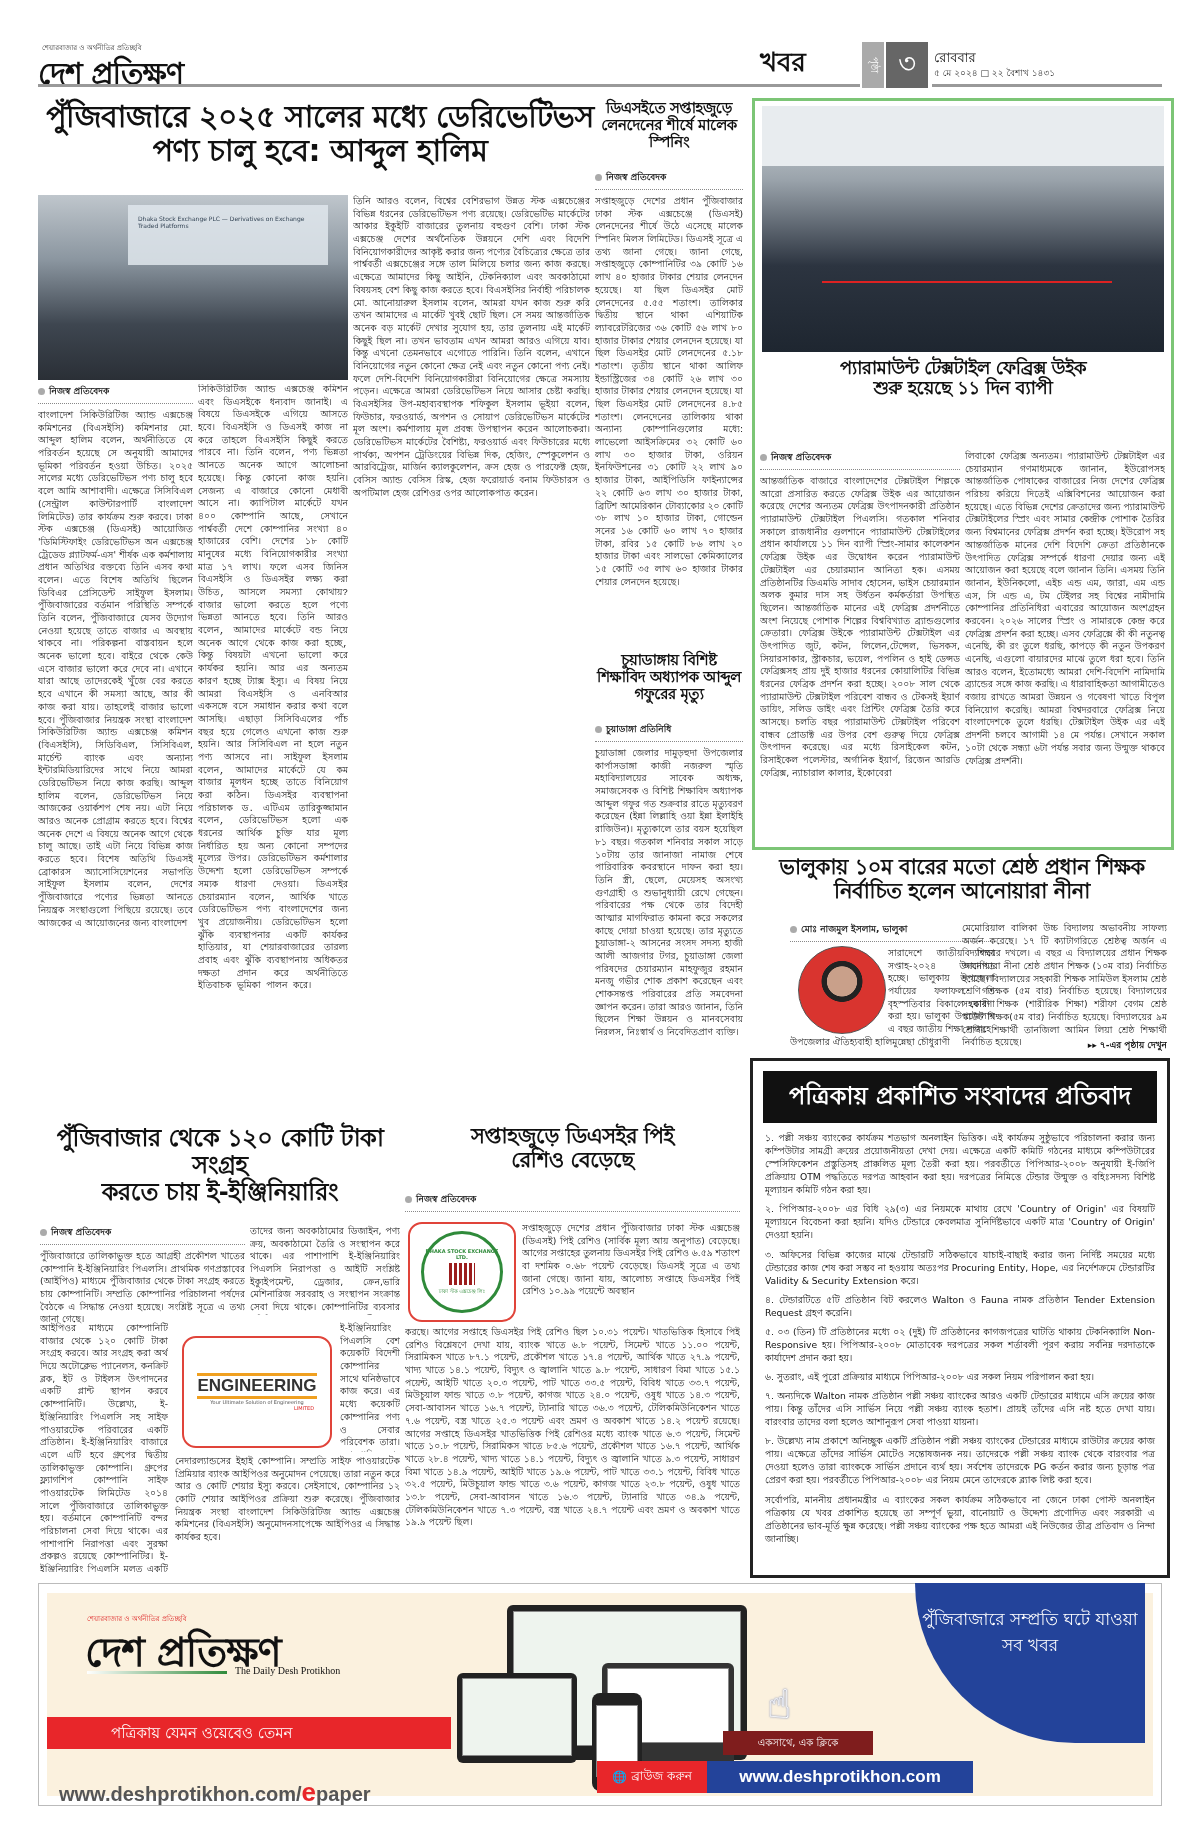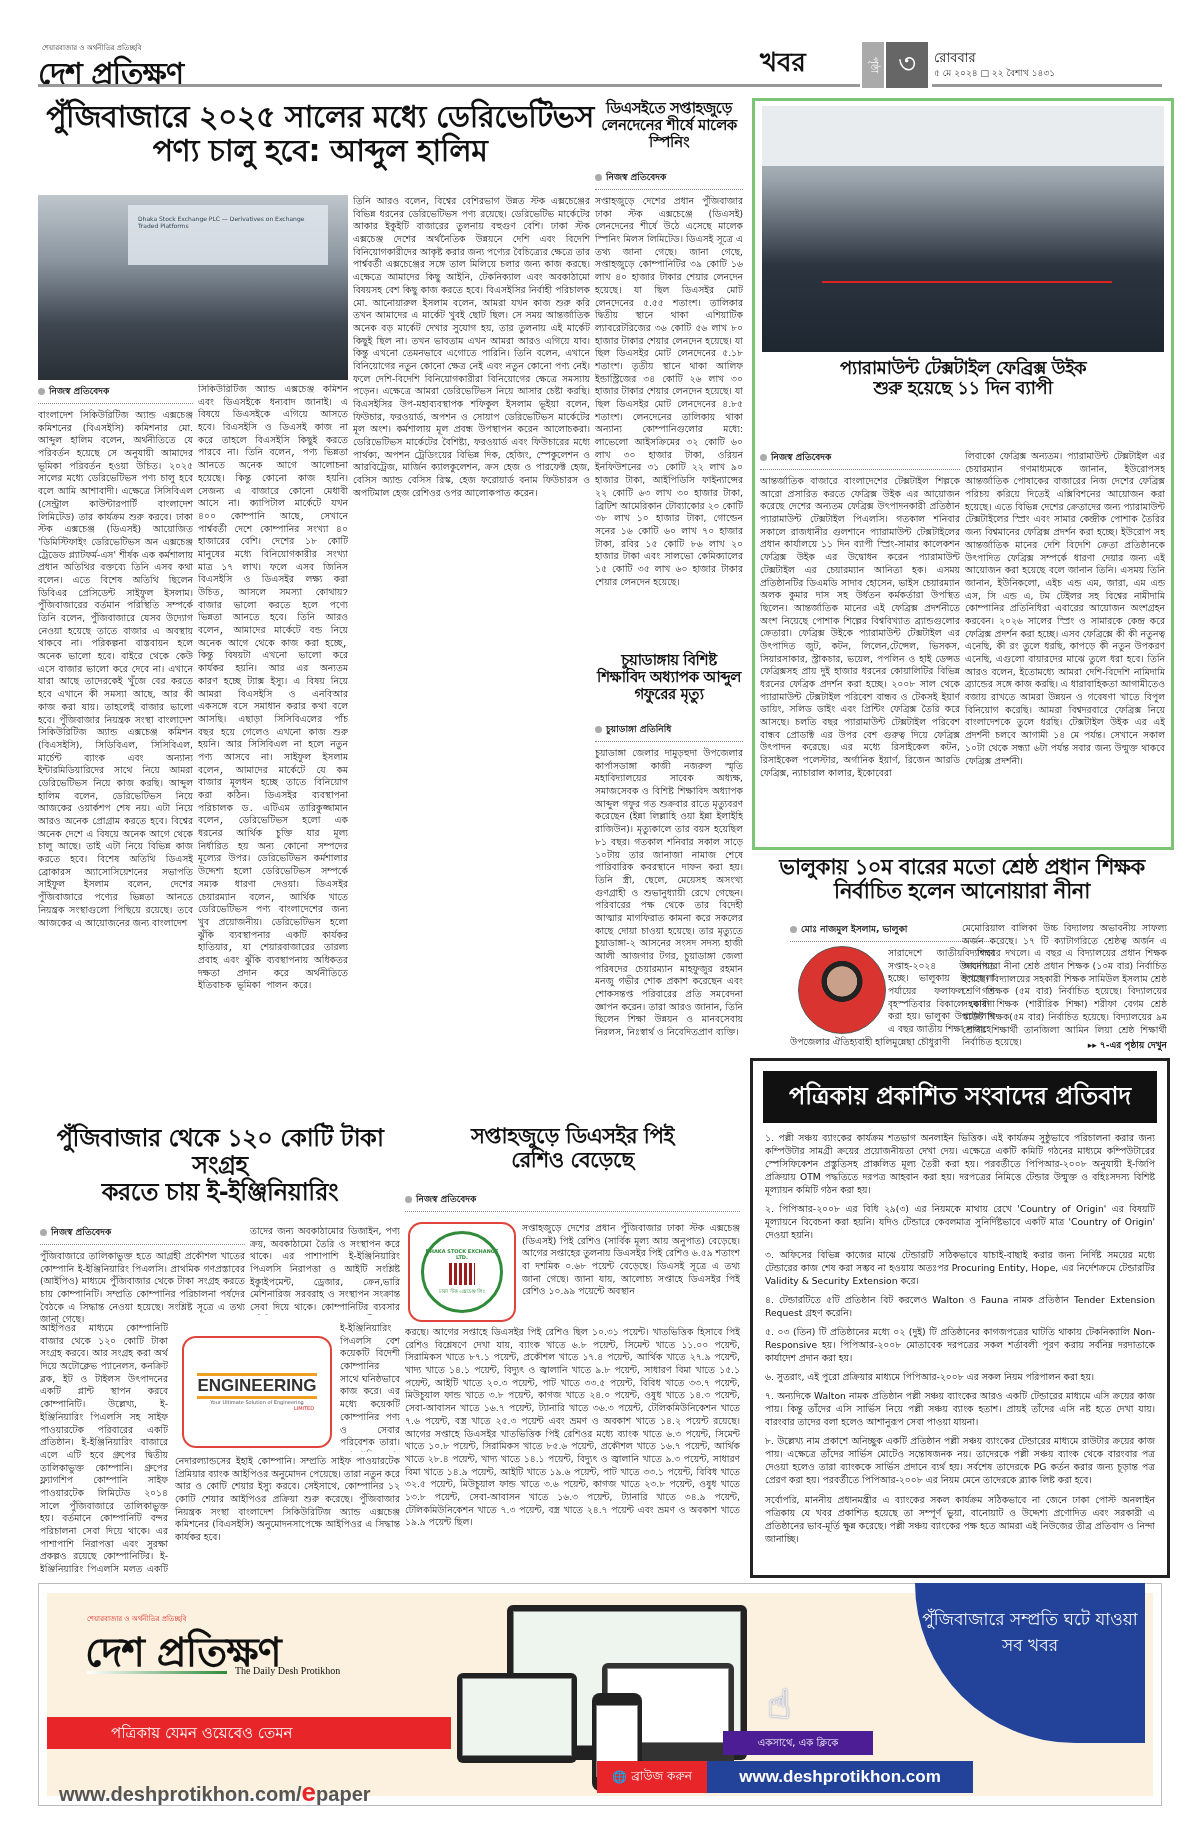--- a/index.html
+++ b/index.html
@@ -31,21 +31,21 @@
 .logo-box{border:2px solid #e0443a;border-radius:14px;background:#fff;display:flex;align-items:center;justify-content:center}
 .ad{left:38px;top:1583px;width:1124px;height:223px;border:1px solid #bbb;background:#fff}
 .ad-inner{position:absolute;left:8px;top:9px;width:1106px;height:203px;background:#fbf1de}
 .ad-blue{position:absolute;left:0;top:92px;width:360px;height:32px;background:#1f4fa3;color:#fff;font-size:16px;display:flex;align-items:center;padding-left:64px}
 .ad-red{position:absolute;left:0;top:124px;width:404px;height:32px;background:#e8262a;color:#fff;font-size:15px;display:flex;align-items:center;padding-left:64px}
 .ad-url{position:absolute;left:12px;top:184px;font-size:20px;font-weight:bold;color:#555;font-family:"Liberation Sans",sans-serif}
 .ad-url .e{color:#e8262a;font-size:26px}
 .ad-circle{position:absolute;right:8px;top:-10px;width:230px;height:160px;background:#23439a;border-radius:0 0 0 160px;color:#fff;font-size:17px;text-align:center;padding-top:24px;line-height:1.5}
 .ad-browse{position:absolute;left:550px;top:168px;width:110px;height:32px;background:#e8262a;color:#fff;font-size:12px;display:flex;align-items:center;justify-content:center;gap:4px}
 .ad-site{position:absolute;left:660px;top:168px;width:266px;height:32px;background:#23439a;color:#fff;font-size:17px;font-weight:bold;display:flex;align-items:center;justify-content:center;font-family:"Liberation Sans",sans-serif}
-.ad-click{position:absolute;left:676px;top:138px;width:150px;height:24px;background:#4c1d95;color:#fff;font-size:10px;display:flex;align-items:center;justify-content:center}
+.ad-click{position:absolute;left:676px;top:138px;width:150px;height:24px;background:#7f1d1d;color:#fff;font-size:10px;display:flex;align-items:center;justify-content:center}
 .device{position:absolute;background:#222;border-radius:6px}
 .screen{position:absolute;background:#eef4ee;border:1px solid #888}
 </style>
 </head>
 <body>
 
 <div class="abs masthead-logo">
   <span class="masthead-tag">শেয়ারবাজার ও অর্থনীতির প্রতিচ্ছবি</span>
   <span class="masthead-name">দেশ প্রতিক্ষণ</span>
 </div>

